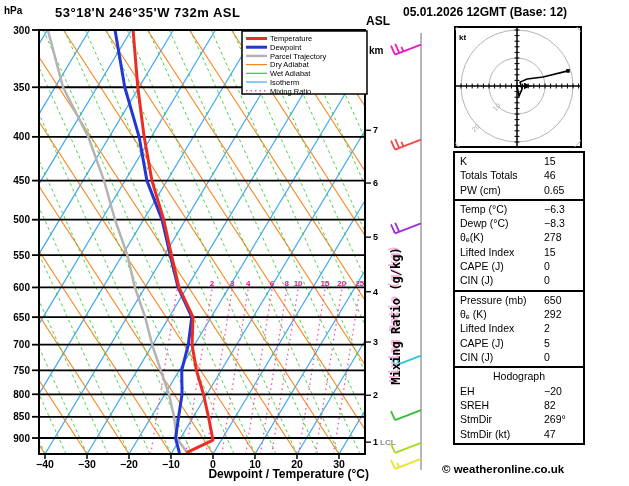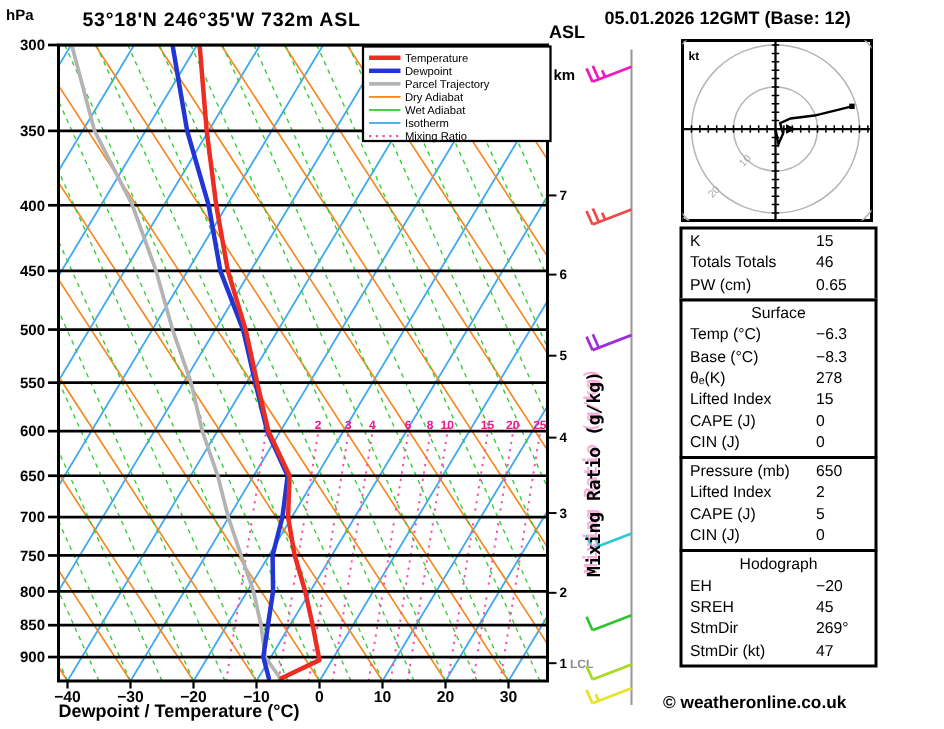--- a/index.html
+++ b/index.html
@@ -4,21 +4,21 @@
 <style>
   html,body{margin:0;padding:0;background:#fff;}
   #app{position:relative;width:629px;height:486px;background:#fff;overflow:hidden;
        font-family:"Liberation Sans","DejaVu Sans",sans-serif;}
   .abs{position:absolute;white-space:nowrap;}
   #hpa-label{left:4px;top:5px;font-weight:bold;font-size:10px;}
   #station-title{left:55px;top:5px;font-weight:bold;font-size:13px;letter-spacing:0.5px;text-align:center;}
   #km-label{left:369px;top:2px;font-weight:bold;font-size:10px;margin-top:43px;}
   #asl-label{left:366px;top:14px;font-weight:bold;font-size:12px;}
   #datetime-title{left:403px;top:5px;font-weight:bold;font-size:12px;}
-  #xaxis-label{left:39px;top:467px;width:330px;text-align:left;font-weight:bold;font-size:12px;}
+  #xaxis-label{left:39px;top:467px;width:330px;text-align:right;font-weight:bold;font-size:12px;}
   #mix-label{left:321px;top:309px;width:150px;text-align:center;transform:rotate(-90deg);
              transform-origin:center;font:bold 12px "DejaVu Sans Mono",monospace;
              color:#000;text-shadow:2px -2px 0 #f9b0da;}
   #footer{left:442px;top:463px;font-weight:bold;font-size:11.5px;}
   #stats{position:absolute;left:453px;top:151px;width:132px;}
   .tbox{border:2px solid #000;background:#fff;margin-top:-2px;padding:1px 0 2px 0;}
   .tbox:first-child{margin-top:0;}
   .thead{text-align:center;font-size:10.5px;line-height:14.5px;}
   .trow{display:flex;font-size:10.5px;line-height:14.3px;padding:0 5px;}
   .tlabel{flex:1;}
@@ -410,27 +410,26 @@
         <div class="trow">
           <span class="tlabel">Totals Totals</span>
           <span class="tval">46</span>
         </div>
         <div class="trow">
           <span class="tlabel">PW (cm)</span>
           <span class="tval">0.65</span>
         </div>
       </div>
       <div class="tbox">
-        <div class="thead">Surface</div>
         <div class="trow">
           <span class="tlabel">Temp (°C)</span>
           <span class="tval">−6.3</span>
         </div>
         <div class="trow">
-          <span class="tlabel">Base (°C)</span>
+          <span class="tlabel">Dewp (°C)</span>
           <span class="tval">−8.3</span>
         </div>
         <div class="trow">
           <span class="tlabel">θₑ(K)</span>
           <span class="tval">278</span>
         </div>
         <div class="trow">
           <span class="tlabel">Lifted Index</span>
           <span class="tval">15</span>
         </div>
@@ -440,20 +439,24 @@
         </div>
         <div class="trow">
           <span class="tlabel">CIN (J)</span>
           <span class="tval">0</span>
         </div>
       </div>
       <div class="tbox">
         <div class="trow">
           <span class="tlabel">Pressure (mb)</span>
           <span class="tval">650</span>
+        </div>
+        <div class="trow">
+          <span class="tlabel">θₑ (K)</span>
+          <span class="tval">292</span>
         </div>
         <div class="trow">
           <span class="tlabel">Lifted Index</span>
           <span class="tval">2</span>
         </div>
         <div class="trow">
           <span class="tlabel">CAPE (J)</span>
           <span class="tval">5</span>
         </div>
         <div class="trow">
@@ -462,21 +465,21 @@
         </div>
       </div>
       <div class="tbox">
         <div class="thead">Hodograph</div>
         <div class="trow">
           <span class="tlabel">EH</span>
           <span class="tval">−20</span>
         </div>
         <div class="trow">
           <span class="tlabel">SREH</span>
-          <span class="tval">45</span>
+          <span class="tval">82</span>
         </div>
         <div class="trow">
           <span class="tlabel">StmDir</span>
           <span class="tval">269°</span>
         </div>
         <div class="trow">
           <span class="tlabel">StmDir (kt)</span>
           <span class="tval">47</span>
         </div>
       </div>

